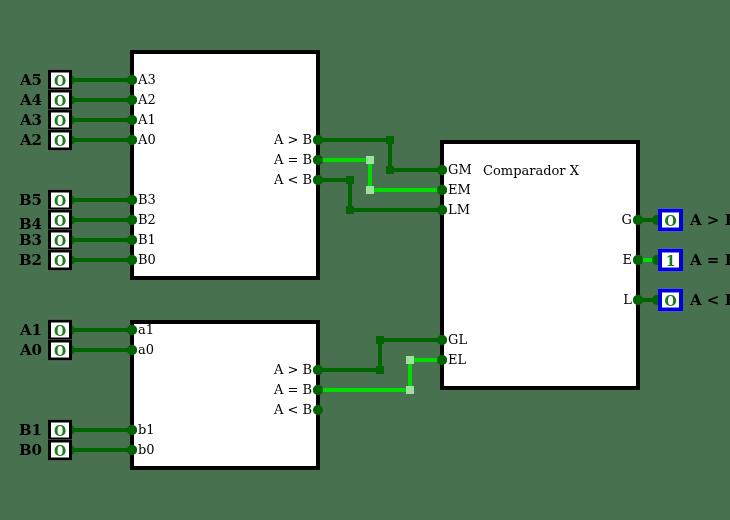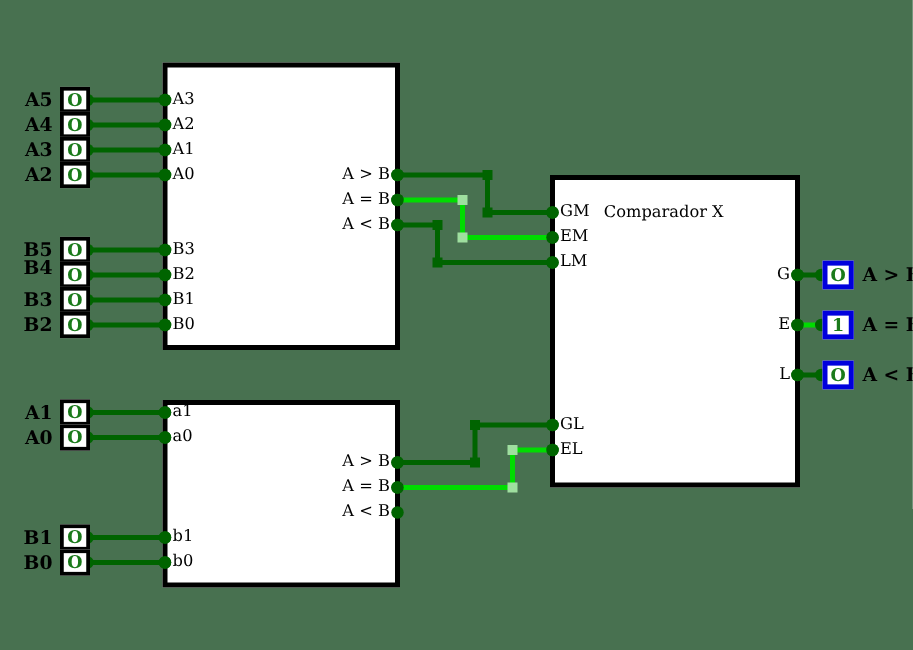--- a/index.html
+++ b/index.html
@@ -168,21 +168,21 @@
     <div class="bold-label right-align" style="left: 42px; top: 80px;">A5</div>
     <div class="pin input" style="left: 48px; top: 100px; color: rgb(26, 122, 26);">O</div>
     <div class="bold-label right-align" style="left: 42px; top: 100px;">A4</div>
     <div class="pin input" style="left: 48px; top: 120px; color: rgb(26, 122, 26);">O</div>
     <div class="bold-label right-align" style="left: 42px; top: 120px;">A3</div>
     <div class="pin input" style="left: 48px; top: 140px; color: rgb(26, 122, 26);">O</div>
     <div class="bold-label right-align" style="left: 42px; top: 140px;">A2</div>
     <div class="pin input" style="left: 48px; top: 200px; color: rgb(26, 122, 26);">O</div>
     <div class="bold-label right-align" style="left: 42px; top: 200px;">B5</div>
     <div class="pin input" style="left: 48px; top: 220px; color: rgb(26, 122, 26);">O</div>
-    <div class="bold-label right-align" style="left: 42px; top: 214px;">B4</div>
+    <div class="bold-label right-align" style="left: 42px; top: 224px;">B4</div>
     <div class="pin input" style="left: 48px; top: 240px; color: rgb(26, 122, 26);">O</div>
     <div class="bold-label right-align" style="left: 42px; top: 240px;">B3</div>
     <div class="pin input" style="left: 48px; top: 260px; color: rgb(26, 122, 26);">O</div>
     <div class="bold-label right-align" style="left: 42px; top: 260px;">B2</div>
     <div class="pin input" style="left: 48px; top: 330px; color: rgb(26, 122, 26);">O</div>
     <div class="bold-label right-align" style="left: 42px; top: 330px;">A1</div>
     <div class="pin input" style="left: 48px; top: 350px; color: rgb(26, 122, 26);">O</div>
     <div class="bold-label right-align" style="left: 42px; top: 350px;">A0</div>
     <div class="pin input" style="left: 48px; top: 430px; color: rgb(26, 122, 26);">O</div>
     <div class="bold-label right-align" style="left: 42px; top: 430px;">B1</div>

